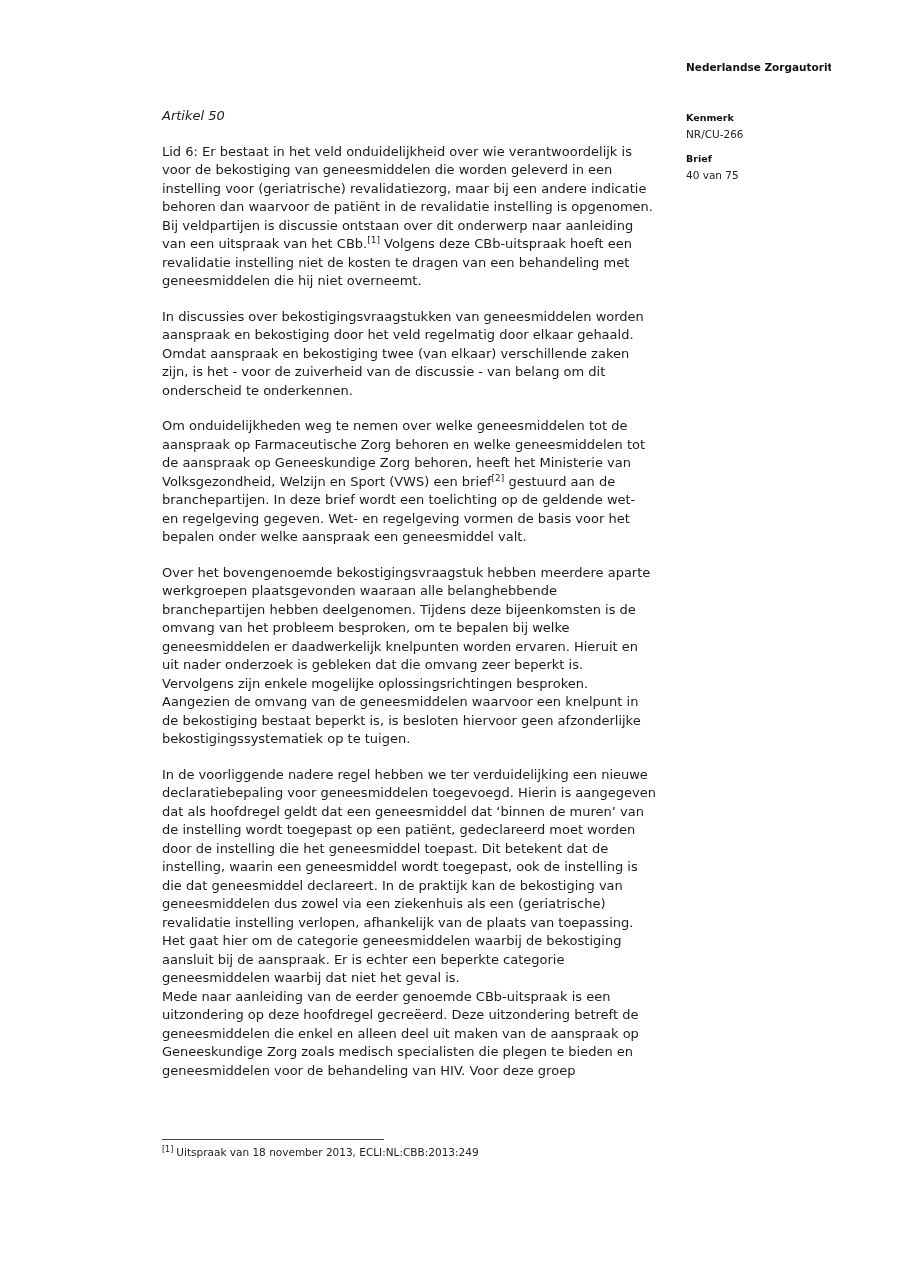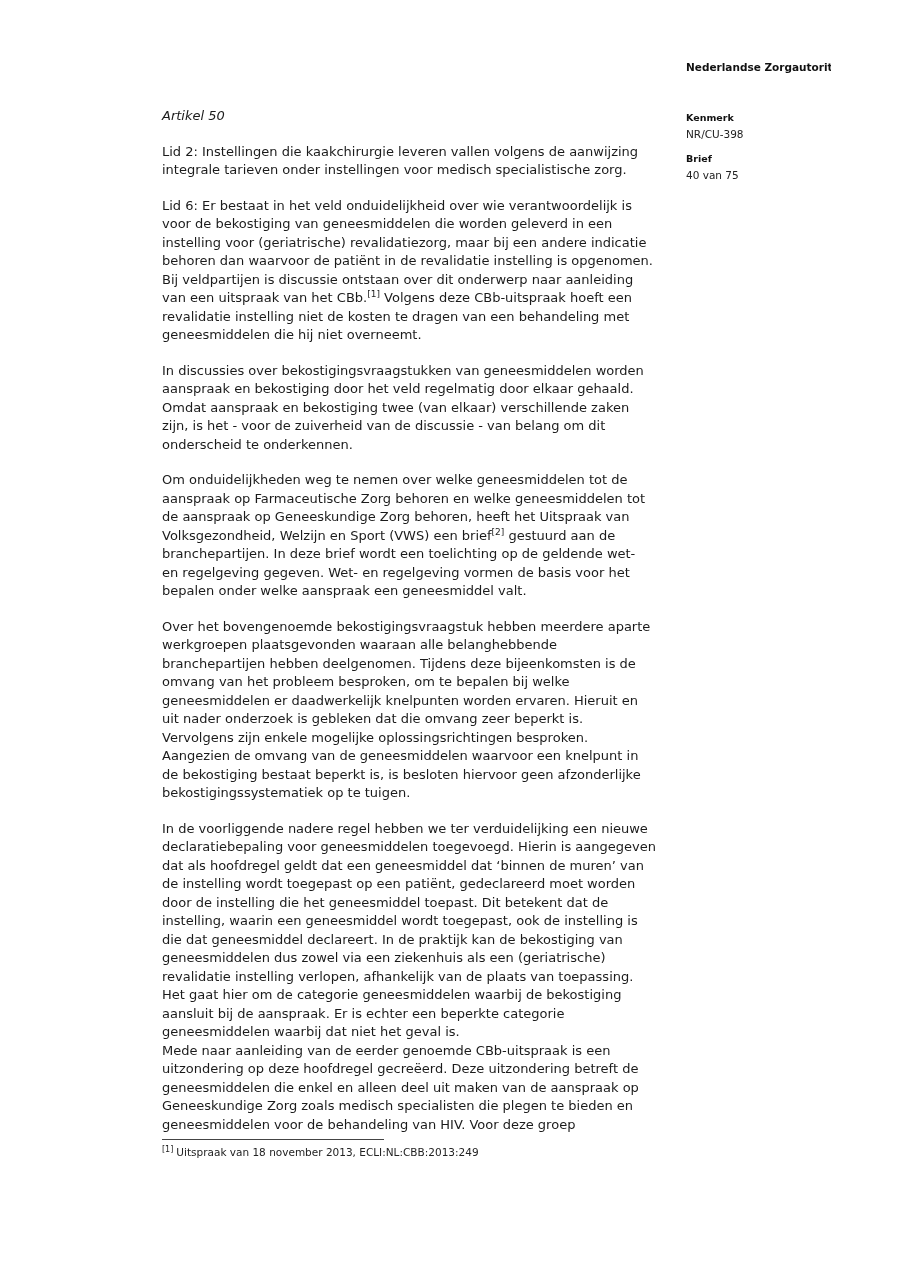--- a/index.html
+++ b/index.html
@@ -98,49 +98,47 @@
 </style>
 </head>
 <body>
 
 <div class="page">
 
   <div class="org-name">Nederlandse Zorgautoriteit</div>
 
   <div class="meta-block">
     <div class="meta-label">Kenmerk</div>
-    <div class="meta-value">NR/CU-398</div>
+    <div class="meta-value">NR/CU-266</div>
     <div class="meta-label">Brief</div>
     <div class="meta-value">40 van 75</div>
   </div>
 
   <div class="main-col">
     <div class="article-title">Artikel 50</div>
 
-    <p>Lid 2: Instellingen die kaakchirurgie leveren vallen volgens de aanwijzing
-integrale tarieven onder instellingen voor medisch specialistische zorg.</p>
 
     <p><span>Lid 6: Er bestaat in het veld onduidelijkheid over wie verantwoordelijk is
 voor de bekostiging van geneesmiddelen die worden geleverd in een
 instelling voor (geriatrische) revalidatiezorg, maar bij een andere indicatie
 behoren dan waarvoor de patiënt in de revalidatie instelling is opgenomen.
 Bij veldpartijen is discussie ontstaan over dit onderwerp naar aanleiding
 van een uitspraak van het CBb.</span><sup class="fn-ref">[1]</sup><span> Volgens deze CBb-uitspraak hoeft een
 revalidatie instelling niet de kosten te dragen van een behandeling met
 geneesmiddelen die hij niet overneemt.</span></p>
 
     <p>In discussies over bekostigingsvraagstukken van geneesmiddelen worden
 aanspraak en bekostiging door het veld regelmatig door elkaar gehaald.
 Omdat aanspraak en bekostiging twee (van elkaar) verschillende zaken
 zijn, is het - voor de zuiverheid van de discussie - van belang om dit
 onderscheid te onderkennen.</p>
 
     <p><span>Om onduidelijkheden weg te nemen over welke geneesmiddelen tot de
 aanspraak op Farmaceutische Zorg behoren en welke geneesmiddelen tot
-de aanspraak op Geneeskundige Zorg behoren, heeft het Uitspraak van
+de aanspraak op Geneeskundige Zorg behoren, heeft het Ministerie van
 Volksgezondheid, Welzijn en Sport (VWS) een brief</span><sup class="fn-ref">[2]</sup><span> gestuurd aan de
 branchepartijen. In deze brief wordt een toelichting op de geldende wet-
 en regelgeving gegeven. Wet- en regelgeving vormen de basis voor het
 bepalen onder welke aanspraak een geneesmiddel valt.</span></p>
 
     <p>Over het bovengenoemde bekostigingsvraagstuk hebben meerdere aparte
 werkgroepen plaatsgevonden waaraan alle belanghebbende
 branchepartijen hebben deelgenomen. Tijdens deze bijeenkomsten is de
 omvang van het probleem besproken, om te bepalen bij welke
 geneesmiddelen er daadwerkelijk knelpunten worden ervaren. Hieruit en

